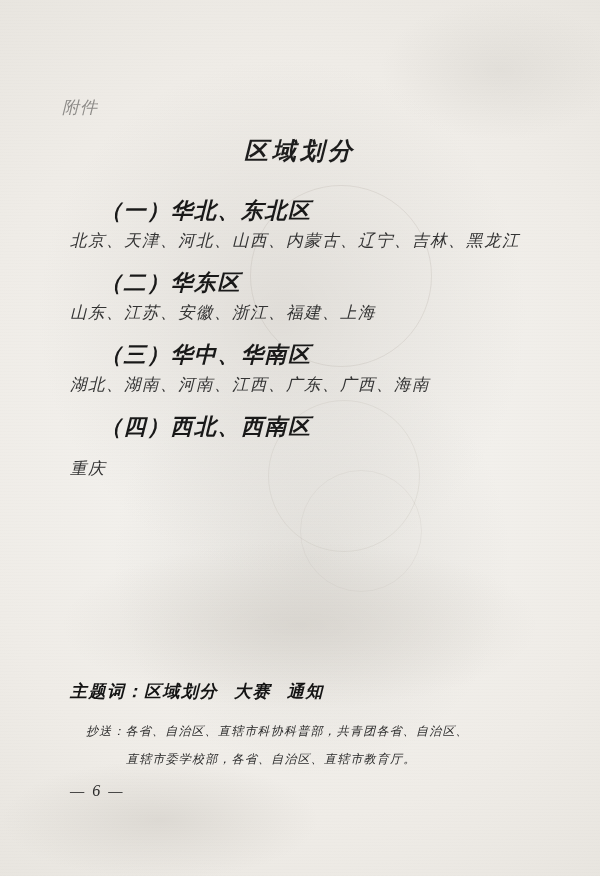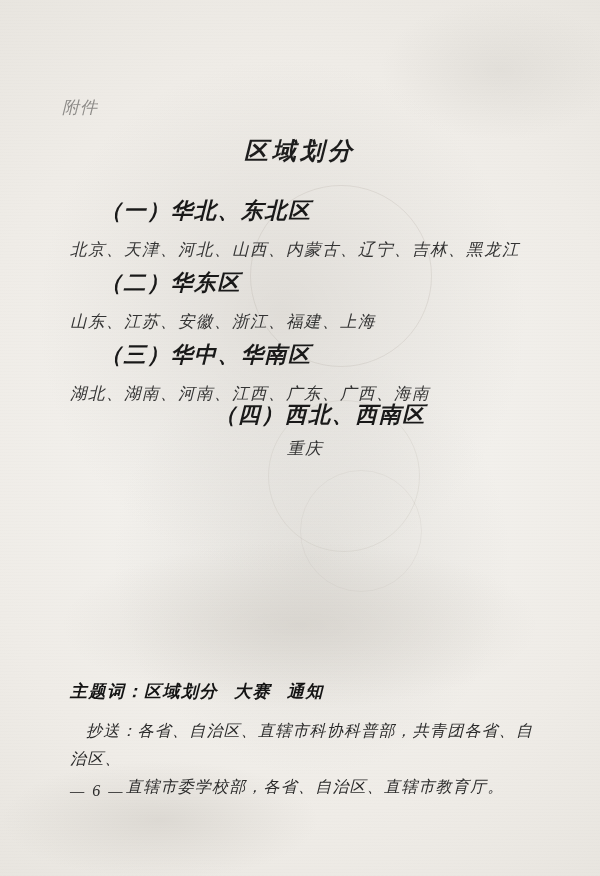--- a/index.html
+++ b/index.html
@@ -85,48 +85,48 @@
     font-size: 22px;
     font-weight: bold;
     letter-spacing: 1.5px;
     color: #191919;
     text-indent: 30px;
   }
   .sec-body {
     font-size: 16.5px;
     letter-spacing: 1.5px;
     color: #333;
-    margin-top: 9px;
+    margin-top: 0;
     line-height: 30px;
   }
   .sec-body.indent { text-indent: 16px; }
 
   #sec0 { top: 196px; }
   #sec1 { top: 268px; }
   #sec2 { top: 340px; }
-  #sec3 { top: 400px; text-align: center; }
+  #sec3 { top: 412px; }
 
   .footer-block {
     position: absolute;
     left: 70px;
     width: 470px;
     top: 680px;
   }
   .keywords {
     font-size: 17px;
     font-weight: bold;
     letter-spacing: 1.5px;
     color: #141414;
   }
   .keywords .kw-label { margin-right: 0; }
   .keywords .kw-item { margin-right: 16px; }
 
   .cc-block {
     margin-top: 14px;
-    font-size: 16px;
+    font-size: 12px;
     letter-spacing: 1.2px;
     color: #2b2b2b;
     line-height: 28px;
   }
   .cc-line1 { text-indent: 16px; }
   .cc-line2 { padding-left: 56px; }
 
   .page-number {
     position: absolute;
     left: 70px;
@@ -173,21 +173,21 @@
       <div class="sec-body">山东、江苏、安徽、浙江、福建、上海</div>
     </div>
 
     <div class="section" id="sec2">
       <div class="sec-head">（三）华中、华南区</div>
       <div class="sec-body">湖北、湖南、河南、江西、广东、广西、海南</div>
     </div>
 
     <div class="section" id="sec3">
       <div class="sec-head">（四）西北、西南区</div>
-      <div class="sec-body" style="margin-top:4px">重庆</div>
+      <div class="sec-body" style="margin-top:12px">重庆</div>
     </div>
 
     <div class="footer-block">
       <div class="keywords">
         <span class="kw-label">主题词：</span><span class="kw-item">区域划分</span><span class="kw-item">大赛</span><span class="kw-item">通知</span>
       </div>
       <div class="cc-block">
         <div class="cc-line1">抄送：各省、自治区、直辖市科协科普部，共青团各省、自治区、</div>
         <div class="cc-line2">直辖市委学校部，各省、自治区、直辖市教育厅。</div>
       </div>

